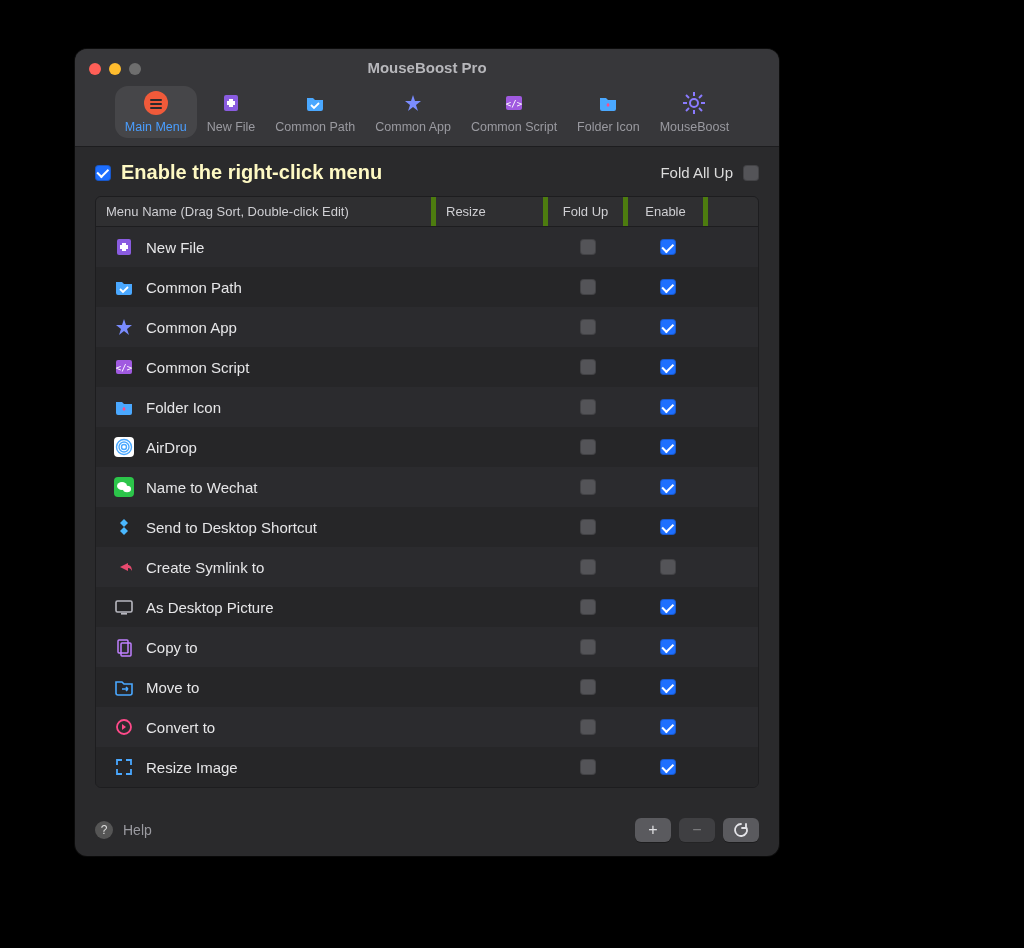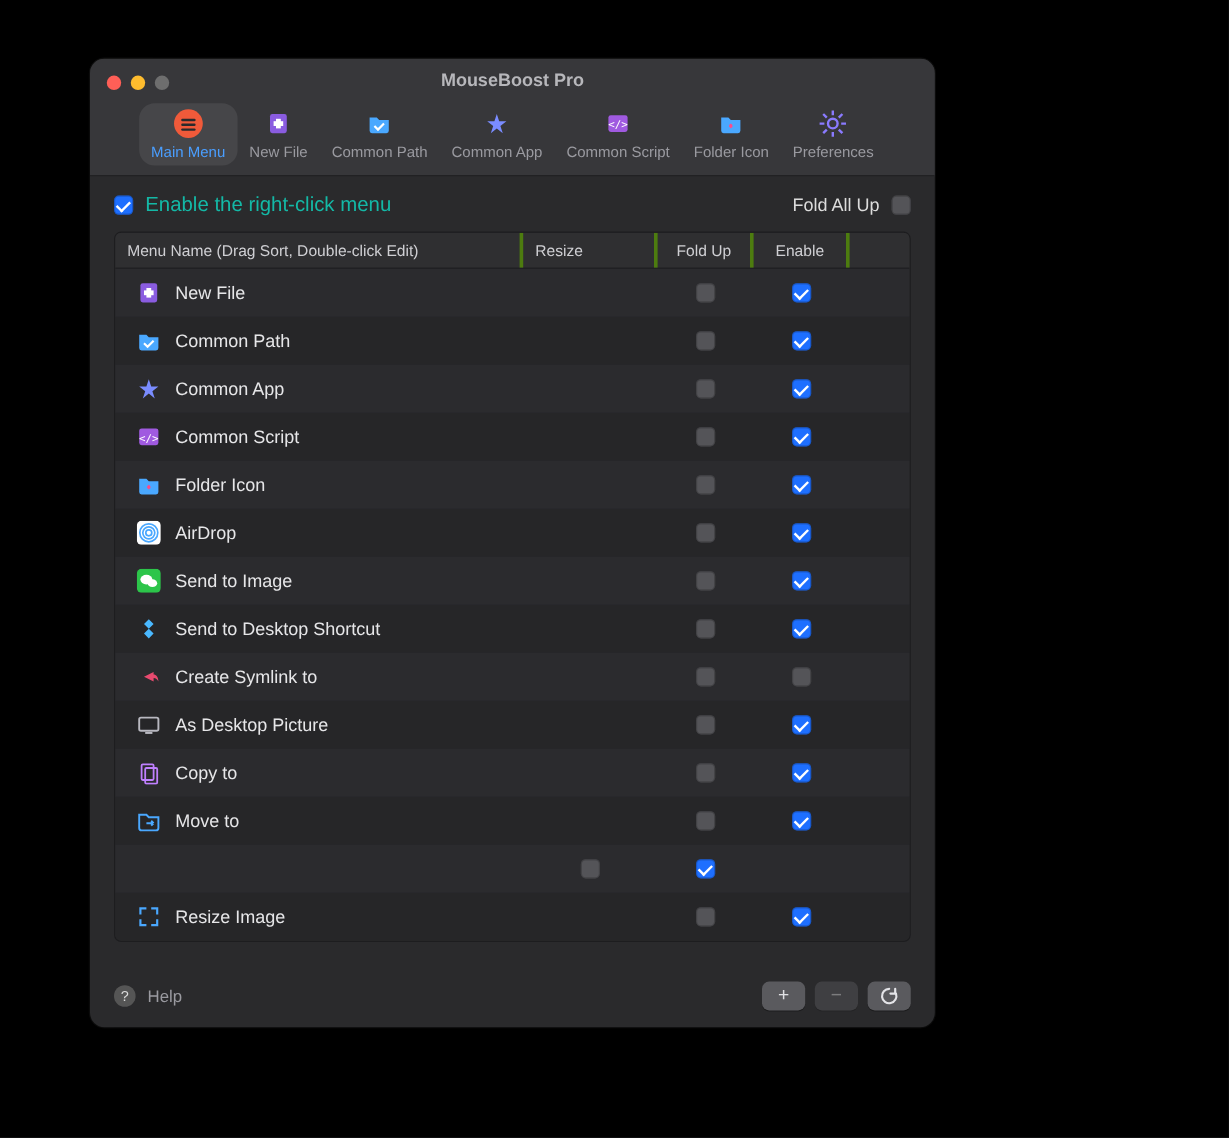--- a/index.html
+++ b/index.html
@@ -87,22 +87,23 @@
     justify-content: space-between;
     padding: 14px 20px 12px 20px;
   }
   .enable-chk {
     display: flex;
     align-items: center;
     gap: 10px;
   }
   .enable-chk .cbox { }
   .enable-chk .lbl {
-    color: #14b8a6;
-    font-size: 17px;
+    color: #fef9c3;
+    font-size: 20px;
+    font-weight: bold;
   }
   .fold-all {
     display: flex; align-items: center; gap: 10px;
     color: #dcdcdc;
     font-size: 15px;
     margin-left: 24px;
   }
   
   .cbox {
     width: 16px; height: 16px; border-radius: 4px;
@@ -134,21 +135,21 @@
   .th-row {
     display: grid;
     grid-template-columns: 340px 1fr 80px 80px 50px;
     background: #2f2f31;
     border-bottom: 1px solid #1d1d1f;
   }
   .th-row > div {
     padding: 7px 10px;
     font-size: 13px;
     color: #cfcfd3;
-    border-right: 3px solid #4d7c0f;
+    border-right: 5px solid #4d7c0f;
     text-align: left;
   }
   .th-row > div:last-child { border-right:none; }
   .th-row .c-fold, .th-row .c-enable { text-align:center; }
   .row {
     display: grid;
     grid-template-columns: 340px 1fr 80px 80px 50px;
     align-items: center;
     height: 40px;
   }
@@ -274,21 +275,21 @@
                 <line x1="13" y1="20" x2="13" y2="24"></line>
                 <line x1="2" y1="13" x2="6" y2="13"></line>
                 <line x1="20" y1="13" x2="24" y2="13"></line>
                 <line x1="5" y1="5" x2="8" y2="8"></line>
                 <line x1="18" y1="18" x2="21" y2="21"></line>
                 <line x1="5" y1="21" x2="8" y2="18"></line>
                 <line x1="18" y1="8" x2="21" y2="5"></line>
               </g>
             </svg>
           </span>
-          <span class="lbl">Preferences</span>
+          <span class="lbl">MouseBoost</span>
         </div>
       </div>
   </div>
 
   <div class="content">
 
     <div class="top-row">
       <div class="enable-chk">
         <span class="cbox checked" id="enable-cbox"></span>
         <span class="lbl">Enable the right-click menu</span>
@@ -426,21 +427,21 @@
           </div>
           <div class="row odd">
             <div class="cell-name">
               <span class="ricon">
                 <svg width="20" height="20">
                   <rect width="20" height="20" rx="4" fill="#2cc54a"></rect>
                   <ellipse cx="8" cy="9" rx="5" ry="4" fill="#fff"></ellipse>
                   <ellipse cx="13" cy="12" rx="4" ry="3.2" fill="#fff"></ellipse>
                 </svg>
               </span>
-              <span>Send to Image</span>
+              <span>Name to Wechat</span>
             </div>
             <div></div>
             <div class="c-fold">
               <span class="cbox gray"></span>
             </div>
             <div class="c-enable">
               <span class="cbox checked"></span>
             </div>
             <div></div>
           </div>
@@ -531,20 +532,29 @@
             <div></div>
             <div class="c-fold">
               <span class="cbox gray"></span>
             </div>
             <div class="c-enable">
               <span class="cbox checked"></span>
             </div>
             <div></div>
           </div>
           <div class="row odd">
+            <div class="cell-name">
+              <span class="ricon">
+                <svg width="20" height="20">
+                  <circle cx="10" cy="10" r="7" fill="none" stroke="#ff4a8a" stroke-width="1.8"></circle>
+                  <path d="M8 7l4 3-4 3z" fill="#ff4a8a"></path>
+                </svg>
+              </span>
+              <span>Convert to</span>
+            </div>
             <div></div>
             <div class="c-fold">
               <span class="cbox gray"></span>
             </div>
             <div class="c-enable">
               <span class="cbox checked"></span>
             </div>
             <div></div>
           </div>
           <div class="row even">

